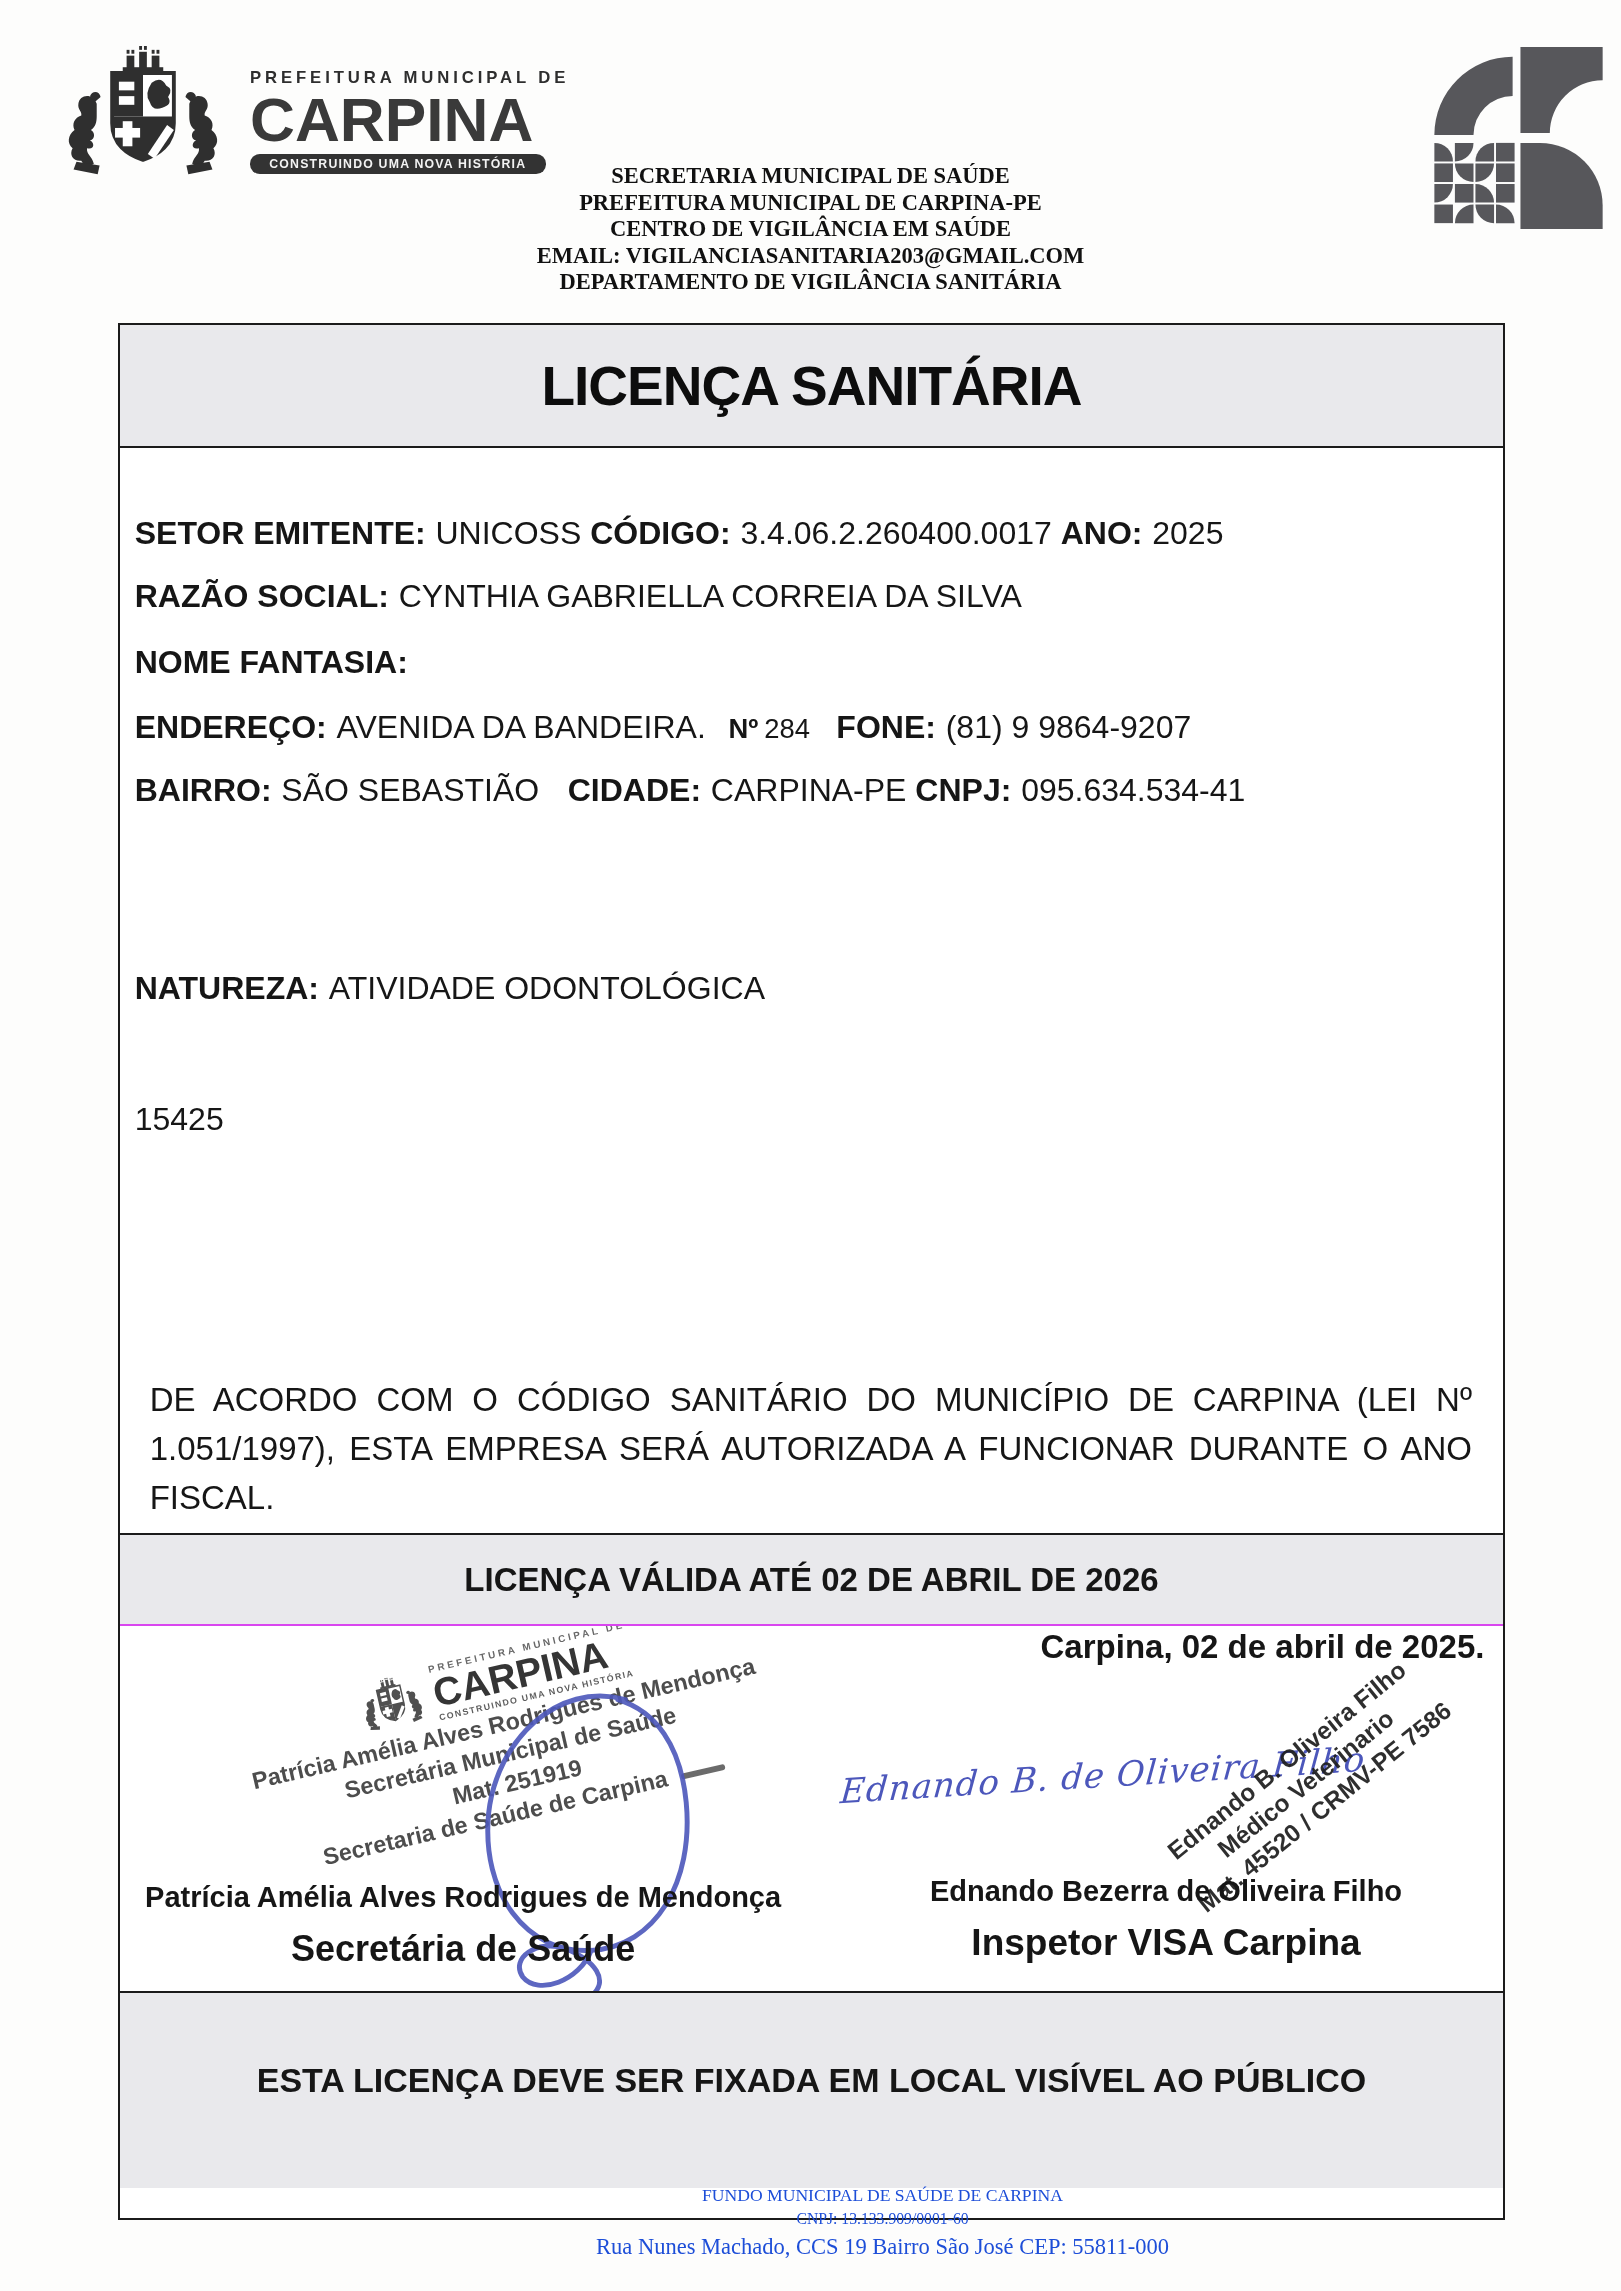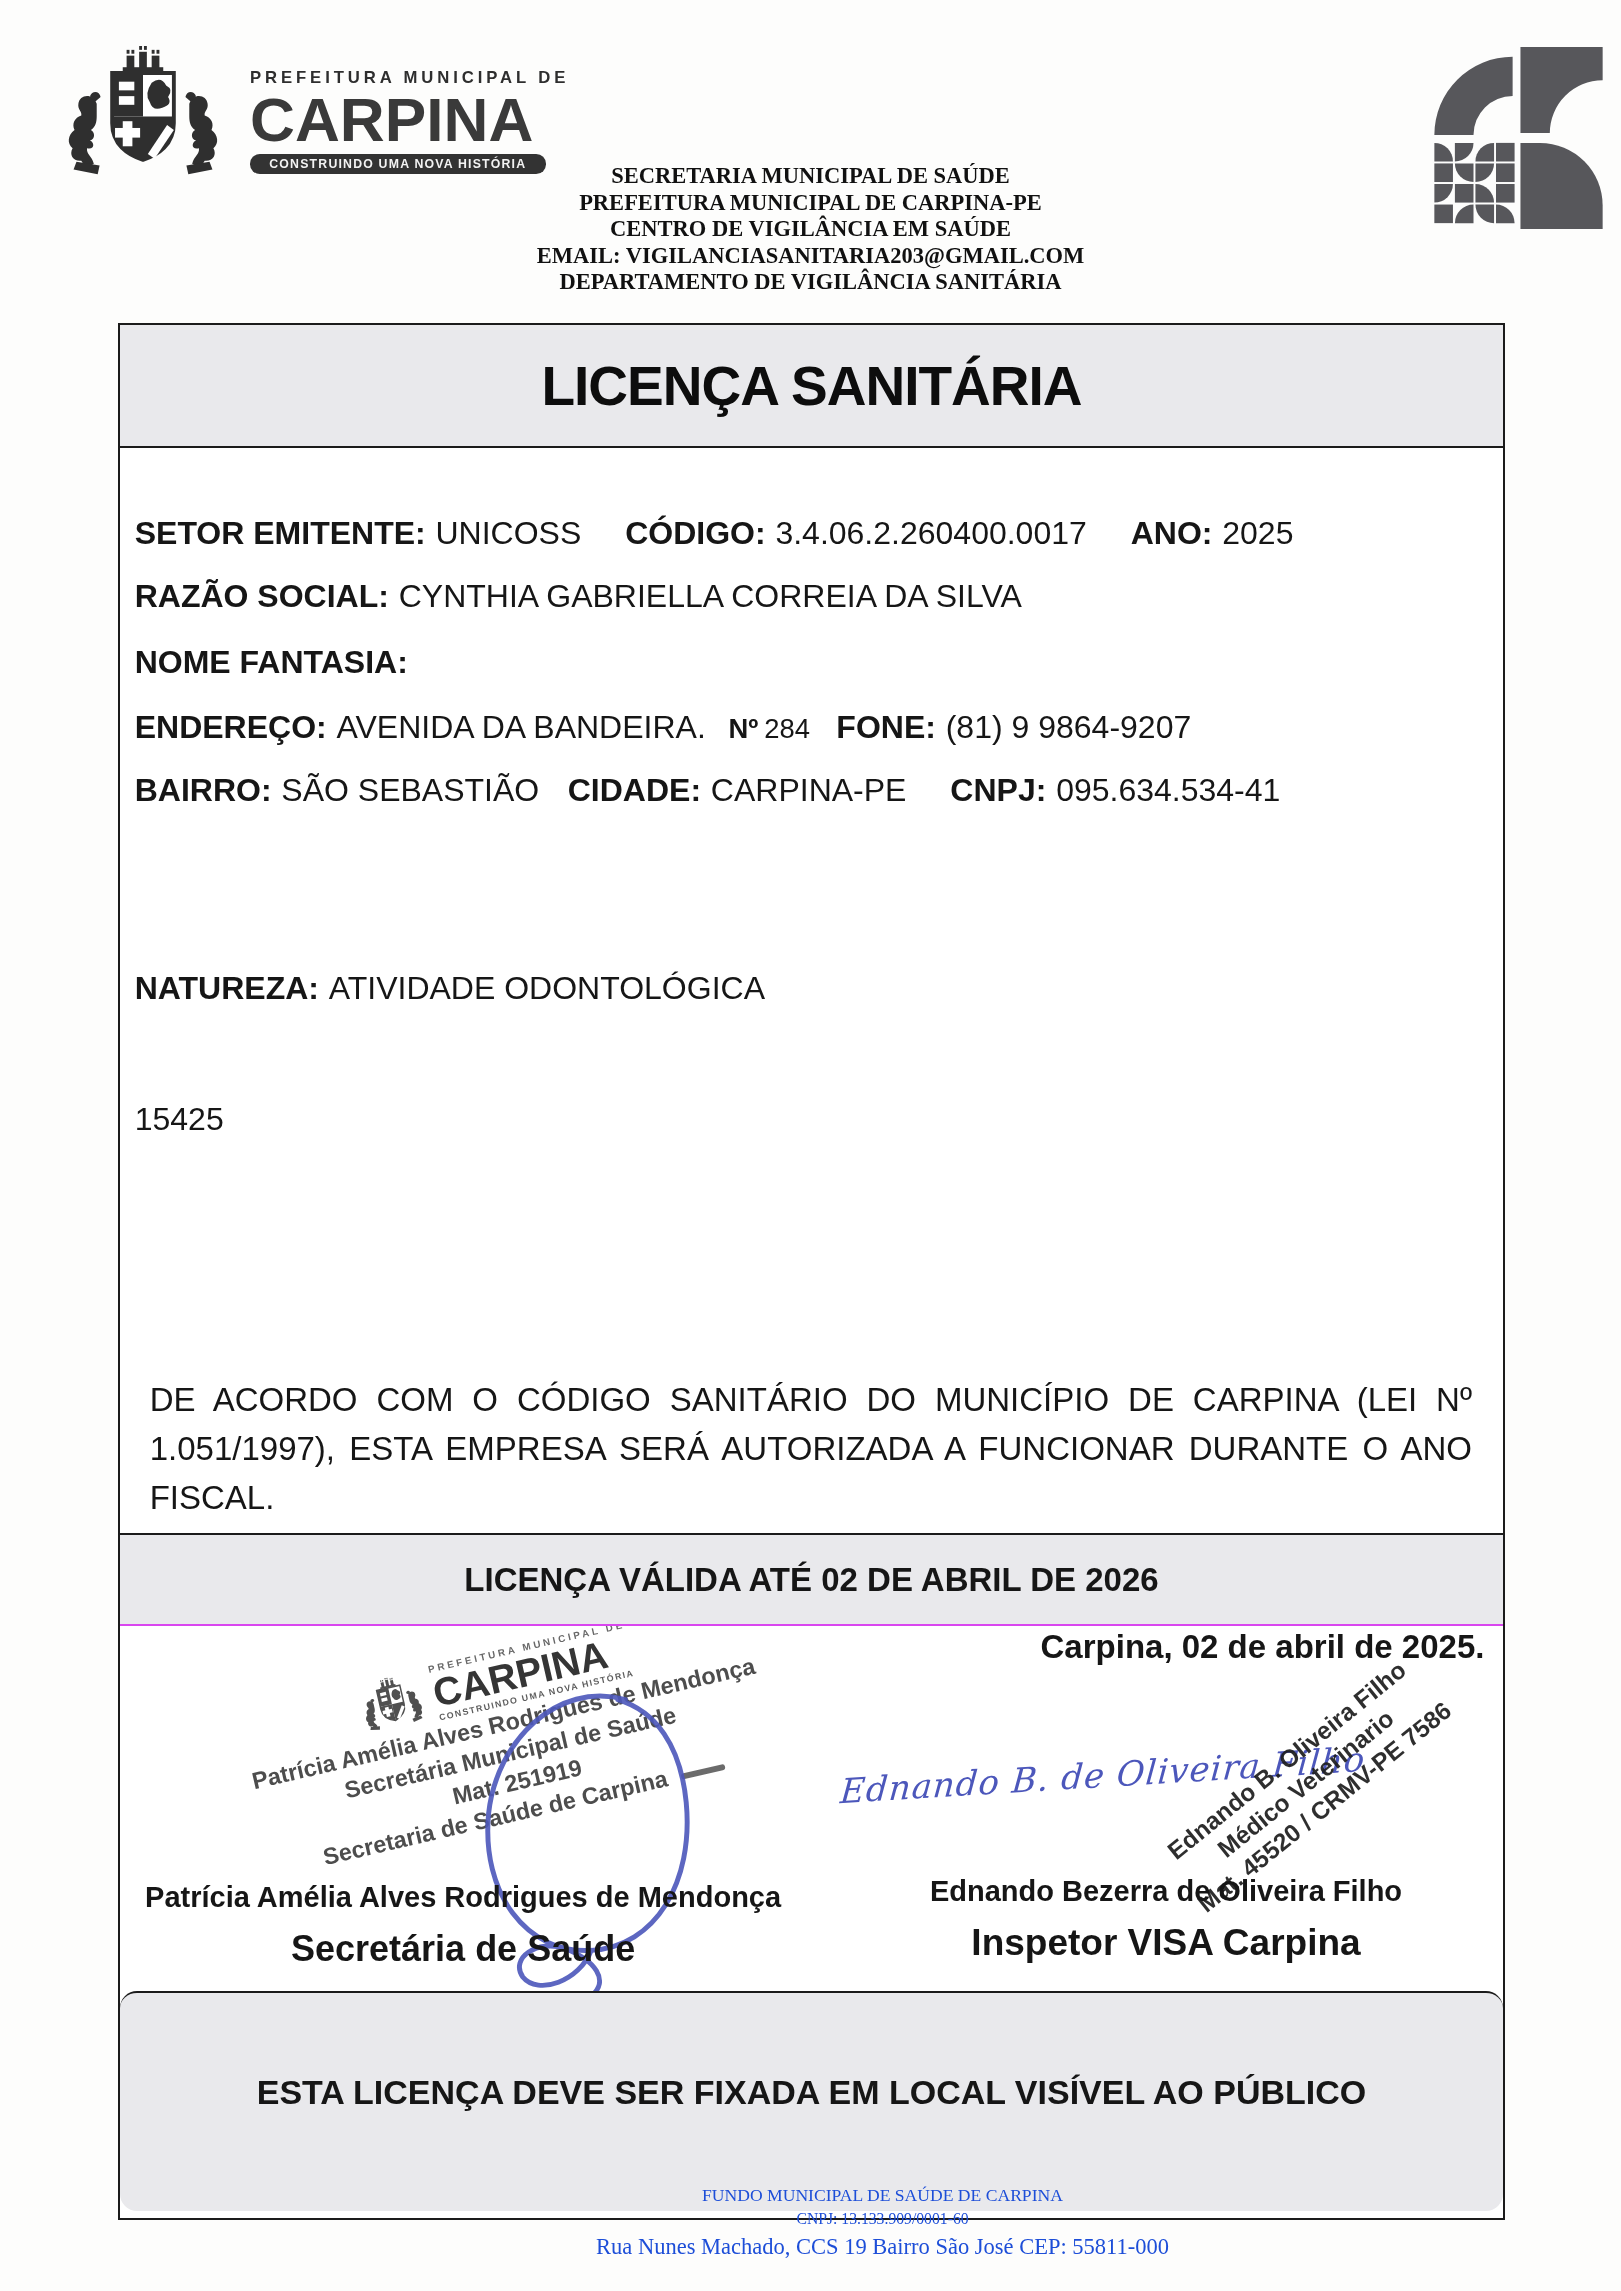--- a/index.html
+++ b/index.html
@@ -21,21 +21,21 @@
   
   .box{position:absolute;left:118px;top:323px;width:1387px;height:1897px;box-sizing:border-box;
     border:2.9px solid #1b1b1b;border-top-width:2px;background:#fff;}
   .band{background:#e9e9ec;display:flex;align-items:center;justify-content:center;box-sizing:border-box;}
   .title-band{height:123px;border-bottom:2px solid #1b1b1b;}
   .doc-title{font-size:55px;font-weight:bold;letter-spacing:-1px;color:#0d0d0d;margin:0;}
   .fields{position:relative;height:1085px;box-sizing:border-box;}
   .frow{position:absolute;left:14.7px;right:23.5px;font-size:32px;line-height:43px;white-space:nowrap;}
   .lb{font-weight:bold;}
   .vl{font-weight:normal;margin-left:9.8px;}
-  .g{margin-left:35px;}
+  .g{}
   .small{font-size:27.4px;}
   .just{white-space:normal;text-align:justify;text-align-last:justify;}
   .para{position:absolute;left:14.7px;right:16px;top:912px;margin:15px;font-size:33px;font-weight:normal;
     line-height:49px;text-align:justify;}
   .validity-band{height:93px;border-top:2px solid #1b1b1b;border-bottom:2px solid #d946ef;}
   .validity-text{font-size:33px;font-weight:bold;}
   
   .sig{position:relative;height:365px;overflow:hidden;}
   .date-line{position:absolute;right:18.6px;top:2px;font-size:33px;font-weight:bold;}
   .stamp-left{position:absolute;left:103px;top:21.6px;width:568px;transform:rotate(-13deg);
@@ -53,21 +53,21 @@
     font-size:34px;color:#4c57bb;letter-spacing:1px;white-space:nowrap;transform:rotate(-3.5deg) skewX(-8deg);}
   .stamp-right{position:absolute;left:980px;top:113px;width:412px;transform:rotate(-39deg);
     transform-origin:center;text-align:center;color:#1d1d1d;font-weight:bold;font-size:24.5px;line-height:30px;opacity:.92;white-space:nowrap;}
   .sig-name{position:absolute;text-align:center;font-weight:bold;font-size:29px;white-space:nowrap;}
   .sig-role{position:absolute;text-align:center;font-weight:bold;font-size:37px;white-space:nowrap;}
   .nm-left{left:19.6px;width:647px;top:255px;}
   .rl-left{left:19.6px;width:647px;top:302px;font-size:36px;}
   .nm-right{left:752px;width:588px;top:249px;}
   .rl-right{left:752px;width:588px;top:296px;}
   
-  .notice-band{height:220px;border-top:2.9px solid #1b1b1b;padding-bottom:20px;border-radius:17px;}
+  .notice-band{height:197px;border-top:2.9px solid #1b1b1b;padding-bottom:20px;}
   .notice-text{font-size:34px;font-weight:bold;}
   .doc-footer{position:absolute;left:559px;top:2184px;width:647px;text-align:center;
     font-family:"Liberation Serif",serif;color:#1d4ed8;}
   .f1{font-size:17.6px;line-height:23.5px;}
   .f2{font-size:15.7px;line-height:21.6px;}
   .f3{font-size:22.5px;line-height:29px;margin-top:2.9px;white-space:nowrap;}
 </style>
 </head>
 <body>
 

